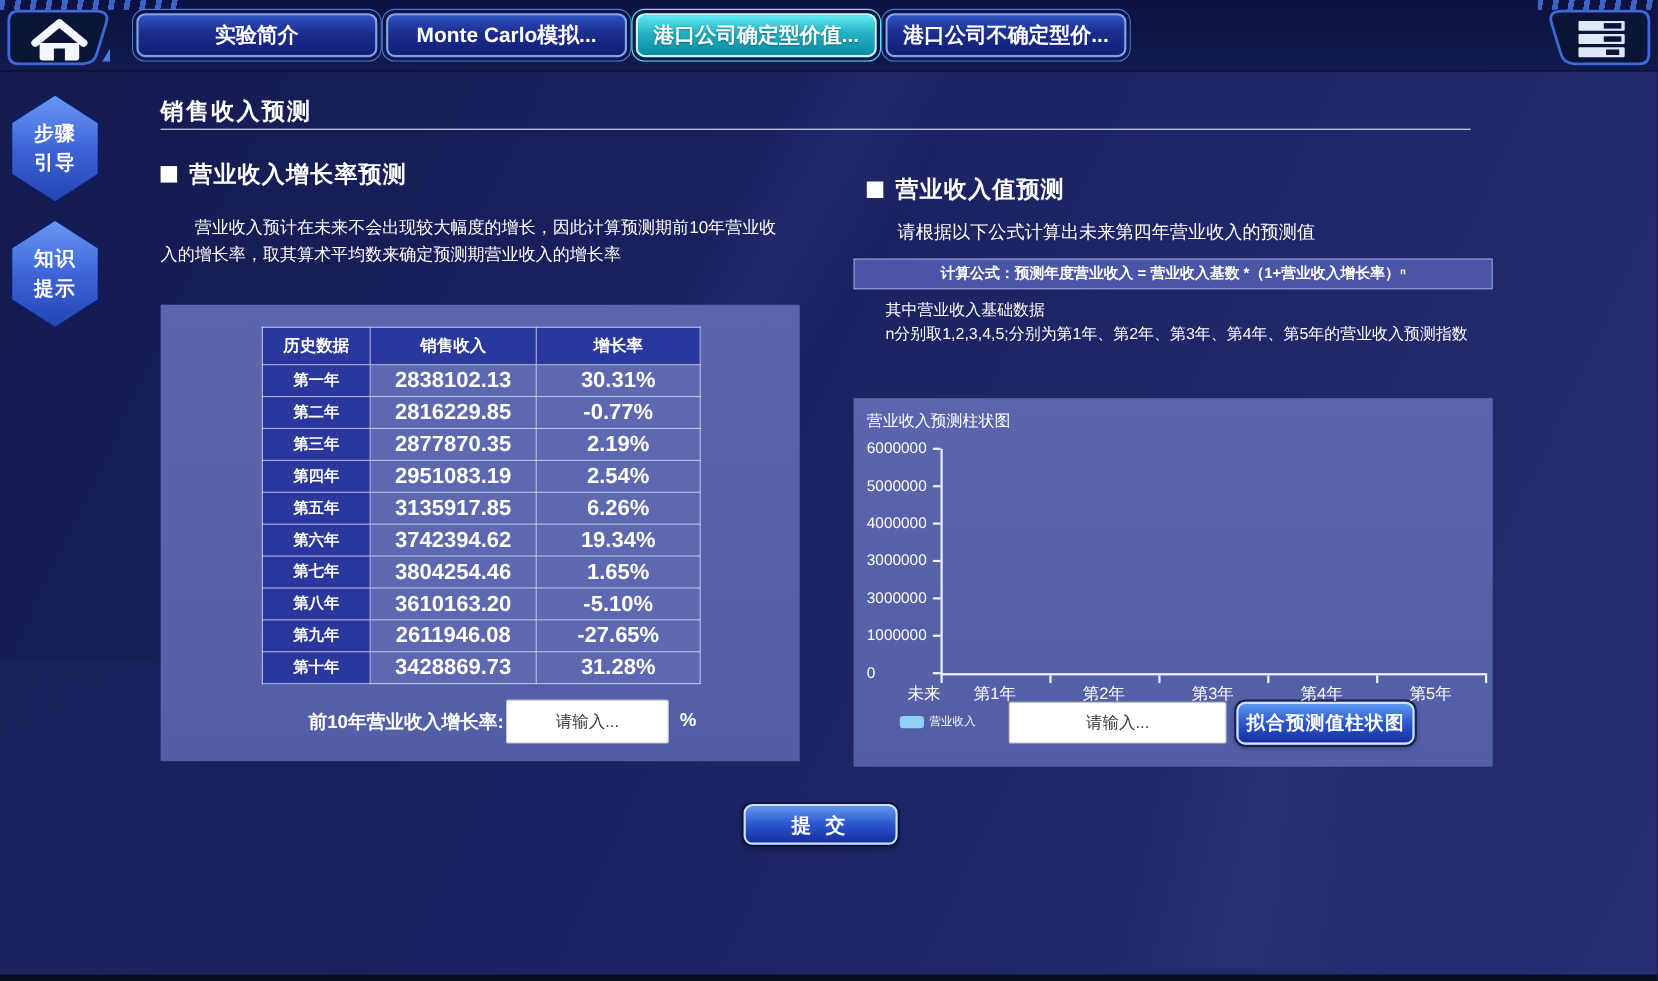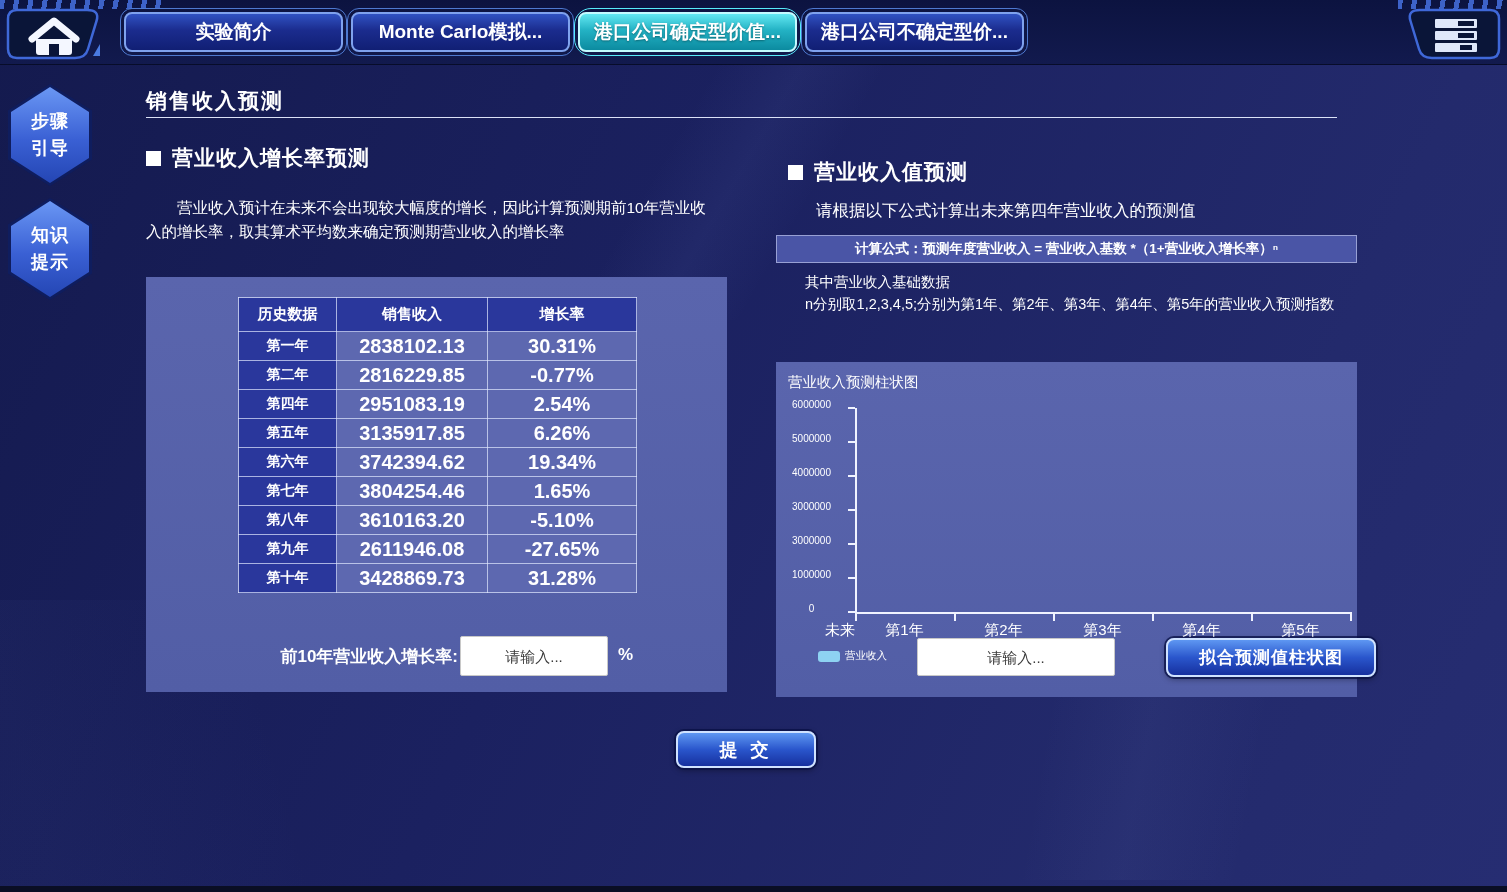--- a/index.html
+++ b/index.html
@@ -29,21 +29,21 @@
   .home-btn{left:3px;}
   .menu-btn{left:1402px;}
 
   .tabs{position:absolute;left:120px;top:8px;display:flex;gap:0;}
   .tab-wrap{width:227px;height:48px;box-sizing:border-box;border:1px solid #4e79d0;
     border-radius:12px;padding:3px;cursor:pointer;}
   .tab-inner{width:100%;height:100%;box-sizing:border-box;border-radius:8px;
     border:2px solid #7fa2ee;display:flex;align-items:center;justify-content:center;
     background:linear-gradient(180deg,#3052c2 0%,#1b2c8e 45%,#111f74 100%);
     font-size:19px;font-weight:bold;white-space:nowrap;overflow:hidden;}
-  .tab-wrap.active{border-color:#57eafa;border-radius:17px;}
+  .tab-wrap.active{border-color:#57eafa;}
   .tab-wrap.active .tab-inner{border-color:#c2fbff;
     background:linear-gradient(180deg,#62e8f2 0%,#23b2c4 45%,#0c8ba0 100%);
     text-shadow:0 1px 2px rgba(0,60,70,.55);}
 
   
   .hex{position:absolute;left:8px;width:84px;height:102px;cursor:pointer;
     clip-path:polygon(50% 0,100% 26%,100% 74%,50% 100%,0 74%,0 26%);background:#0f1d5e;}
   .hex-inner{position:absolute;left:3px;top:3px;right:3px;bottom:3px;
     clip-path:polygon(50% 0,100% 26%,100% 74%,50% 100%,0 74%,0 26%);
     background:linear-gradient(180deg,#6a97f4 0%,#3a60d4 55%,#2446b4 100%);
@@ -90,35 +90,35 @@
     font-size:13.5px;font-weight:bold;}
   .notes{position:absolute;left:776px;top:271px;width:589px;font-size:14.5px;line-height:1.55;}
   .notes p{margin:0;text-indent:2em;}
 
   
   .panel-chart{left:776px;top:362px;width:581px;height:335px;}
   .chart-title{position:absolute;left:12px;top:11px;font-size:14.5px;}
   .axis{position:absolute;background:#f0f3ff;}
   .y-axis{left:79px;top:46px;width:2px;height:206px;}
   .x-axis{left:79px;top:250px;width:497px;height:2px;}
-  .ylabel{position:absolute;left:0;width:71px;text-align:center;font-size:10px;}
+  .ylabel{position:absolute;left:0;width:71px;text-align:left;font-size:14px;padding-left:12px;}
   .ytick{position:absolute;left:72px;width:7px;height:2px;background:#f0f3ff;}
   .xtick{position:absolute;top:252px;width:2px;height:7px;background:#f0f3ff;}
   .xlabel{position:absolute;top:259px;width:80px;text-align:center;font-size:15px;}
   .xaxis-name{position:absolute;left:36px;top:259px;width:56px;text-align:center;font-size:15px;}
   .legend{position:absolute;left:42px;top:287px;display:flex;align-items:center;gap:5px;}
   .legend .swatch{width:22px;height:11px;border-radius:3px;background:#8ed2f2;}
   .legend .lname{font-size:10.5px;}
   .value-input{position:absolute;left:141px;top:276px;width:198px;height:38px;}
 
   .cta{box-sizing:border-box;border:2px solid #cfe2ff;border-radius:8px;cursor:pointer;
     background:linear-gradient(180deg,#5e97f2 0%,#2a56cc 50%,#16309e 100%);
     box-shadow:0 0 0 2px rgba(8,16,70,.75),0 2px 6px rgba(0,0,0,.4);
     color:#fff;font-weight:bold;font-family:inherit;display:flex;align-items:center;justify-content:center;}
-  .fit-btn{position:absolute;left:348px;top:276px;width:210px;height:39px;font-size:17px;letter-spacing:1px;margin-left:42px;}
+  .fit-btn{position:absolute;left:348px;top:276px;width:162px;height:39px;font-size:17px;letter-spacing:1px;}
   .submit-btn{position:absolute;left:676px;top:731px;width:140px;height:37px;font-size:18px;letter-spacing:4px;}
 </style>
 </head>
 <body>
 
 <div class="stage">
   <div class="bg-streak streak1"></div>
   <div class="bg-streak streak2"></div>
   <div class="bg-streak streak3"></div>
 
@@ -197,20 +197,25 @@
       <tbody id="hist-body">
           <tr>
             <td class="c1 year">第一年</td>
             <td class="c2">2838102.13</td>
             <td class="c3">30.31%</td>
           </tr>
           <tr>
             <td class="c1 year">第二年</td>
             <td class="c2">2816229.85</td>
             <td class="c3">-0.77%</td>
+          </tr>
+          <tr>
+            <td class="c1 year">第三年</td>
+            <td class="c2">2877870.35</td>
+            <td class="c3">2.19%</td>
           </tr>
           <tr>
             <td class="c1 year">第四年</td>
             <td class="c2">2951083.19</td>
             <td class="c3">2.54%</td>
           </tr>
           <tr>
             <td class="c1 year">第五年</td>
             <td class="c2">3135917.85</td>
             <td class="c3">6.26%</td>

